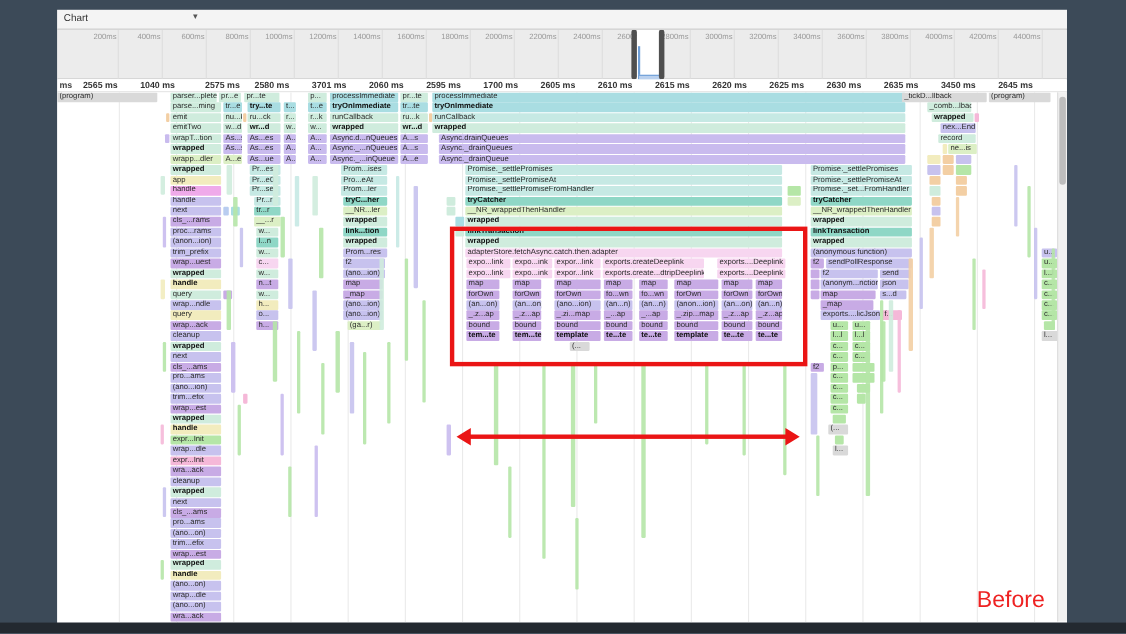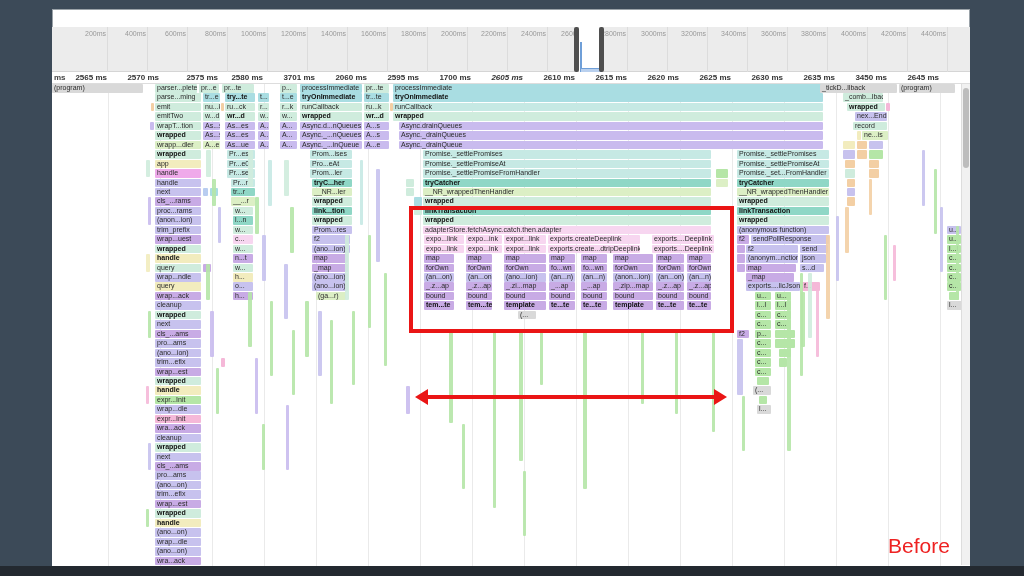--- a/index.html
+++ b/index.html
@@ -43,20 +43,24 @@
                   font-size:23px;font-weight:600;color:#ea1515;z-index:21;}
   .before-caption{position:absolute;left:888px;top:534px;font-size:21px;font-weight:500;color:#ee2222;z-index:21;}
   .bottombar{position:absolute;left:0;top:566px;width:1024px;height:10px;background:#232930;z-index:5;}
 </style>
 </head>
 <body>
 
 <div class="stage">
   <div class="window"></div>
 
+  <div class="toolbar">
+    <span class="chart-select">Chart</span>
+    <span class="caret">▼</span>
+  </div>
 
   <div class="overview">
     <div id="ov-grid">
         <div class="ov-grid" style="left: 55px;"></div>
         <div class="ov-grid" style="left: 95px;"></div>
         <div class="ov-grid" style="left: 135px;"></div>
         <div class="ov-grid" style="left: 175px;"></div>
         <div class="ov-grid" style="left: 215px;"></div>
         <div class="ov-grid" style="left: 255px;"></div>
         <div class="ov-grid" style="left: 295px;"></div>
@@ -104,28 +108,28 @@
     <div class="act-line"></div>
     <div class="act-bar"></div>
     <div class="sel-handle" style="left:522px"></div>
     <div class="sel-handle" style="left:547px"></div>
   </div>
 
   <div class="ruler">
     <span class="ruler-unit">ms</span>
     <div id="ruler-ticks">
         <span class="ruler-tick" style="left: 9px;">2565 ms</span>
-        <span class="ruler-tick" style="left: 61px;">2570 ms</span>
+        <span class="ruler-tick" style="left: 61px;">1040 ms</span>
         <span class="ruler-tick" style="left: 120px;">2575 ms</span>
         <span class="ruler-tick" style="left: 165px;">2580 ms</span>
         <span class="ruler-tick" style="left: 217px;">3701 ms</span>
         <span class="ruler-tick" style="left: 269px;">2060 ms</span>
         <span class="ruler-tick" style="left: 321px;">2595 ms</span>
         <span class="ruler-tick" style="left: 373px;">1700 ms</span>
-        <span class="ruler-tick" style="left: 425px; font-style: italic;">2605 ms</span>
+        <span class="ruler-tick" style="left: 425px;">2605 ms</span>
         <span class="ruler-tick" style="left: 477px;">2610 ms</span>
         <span class="ruler-tick" style="left: 529px;">2615 ms</span>
         <span class="ruler-tick" style="left: 581px;">2620 ms</span>
         <span class="ruler-tick" style="left: 633px;">2625 ms</span>
         <span class="ruler-tick" style="left: 685px;">2630 ms</span>
         <span class="ruler-tick" style="left: 737px;">2635 ms</span>
         <span class="ruler-tick" style="left: 789px;">3450 ms</span>
         <span class="ruler-tick" style="left: 841px;">2645 ms</span>
       </div>
   </div>

